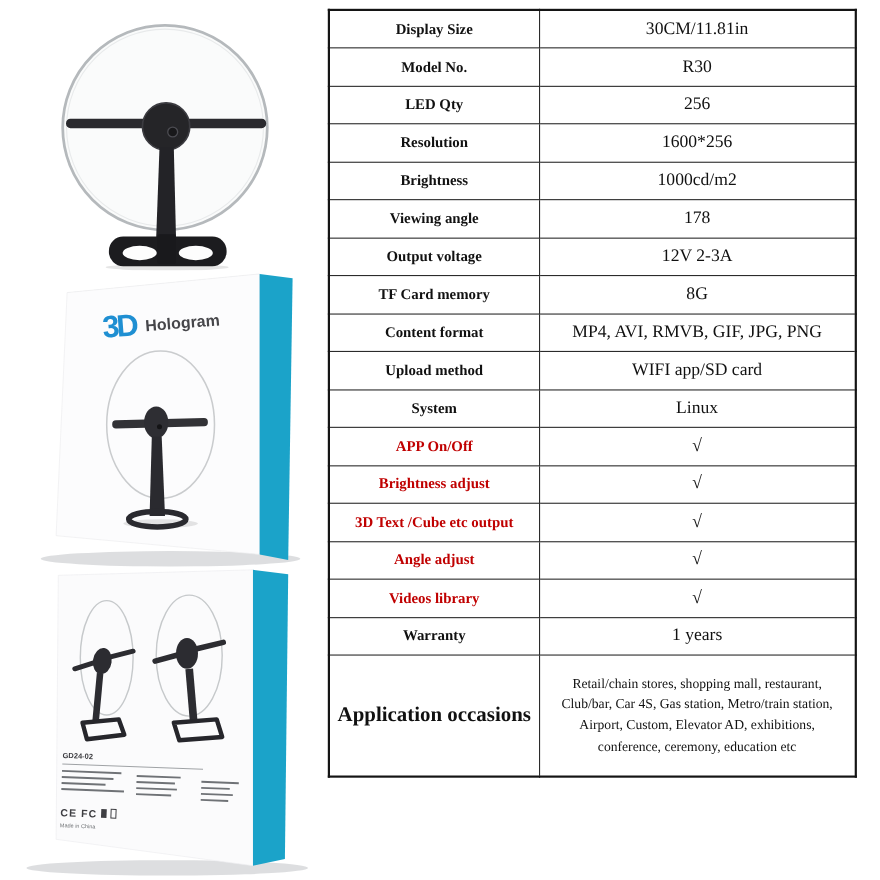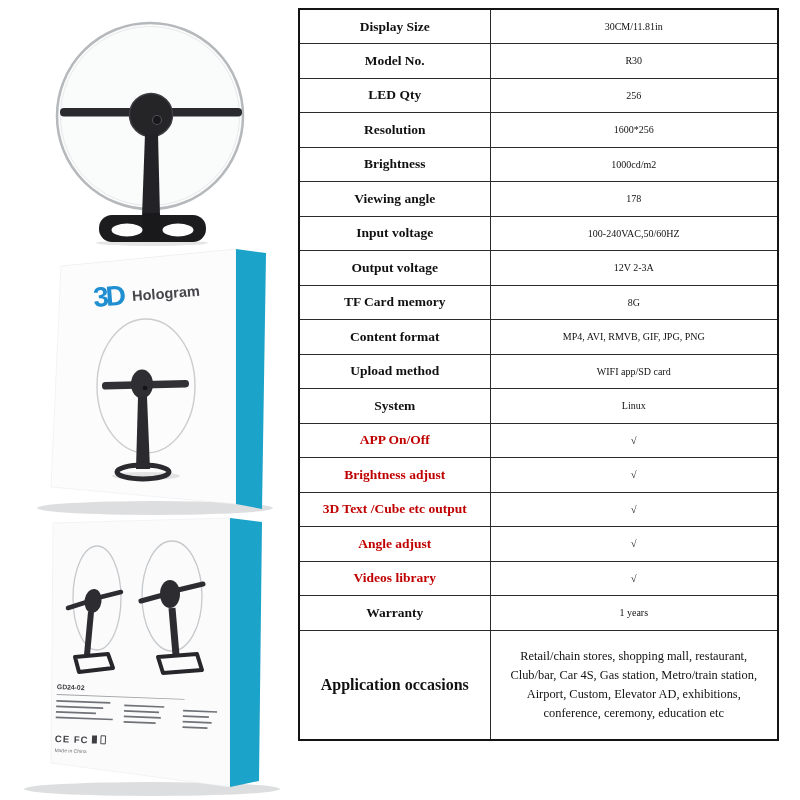--- a/index.html
+++ b/index.html
@@ -22,25 +22,25 @@
   }
   table.spec td {
     border:1.5px solid #2b2b2b;
     text-align:center; vertical-align:middle;
     color:#111; padding:2px 6px;
     overflow:hidden;
   }
   table.spec tr.normal { height:34.5px; }
   td.label { font-weight:bold; font-size:13.5px; }
   td.label.red { color: var(--red, #c00000); }
-  td.value { font-size:10px; }
+  td.value { font-size:16px; }
   tr.tall td.value {
     font-size:12.4px; line-height:1.55; padding:16px 10px;
   }
-  tr.tall td.label { font-size:16px; }
+  tr.tall td.label { font-size:19px; }
 </style>
 </head>
 <body>
 
 <div class="canvas">
 
   <svg id="photo1" class="photo" viewBox="0 0 296 246">
     <circle cx="150" cy="116" r="93" fill="#fafbfb" stroke="#b5b9bc" stroke-width="2.5"></circle>
     <circle cx="150" cy="116" r="89.5" fill="none" stroke="#e8eaeb" stroke-width="1"></circle>
     <rect x="60" y="108" width="182" height="8.5" rx="4" fill="#2a2a2e"></rect>
@@ -152,24 +152,20 @@
         </tr>
         <tr class="normal">
           <td class="label">Brightness</td>
           <td class="value">1000cd/m2</td>
         </tr>
         <tr class="normal">
           <td class="label">Viewing angle</td>
           <td class="value">178</td>
         </tr>
         <tr class="normal">
-          <td class="label">Input voltage</td>
-          <td class="value">100-240VAC,50/60HZ</td>
-        </tr>
-        <tr class="normal">
           <td class="label">Output voltage</td>
           <td class="value">12V 2-3A</td>
         </tr>
         <tr class="normal">
           <td class="label">TF Card memory</td>
           <td class="value">8G</td>
         </tr>
         <tr class="normal">
           <td class="label">Content format</td>
           <td class="value">MP4, AVI, RMVB, GIF, JPG, PNG</td>

